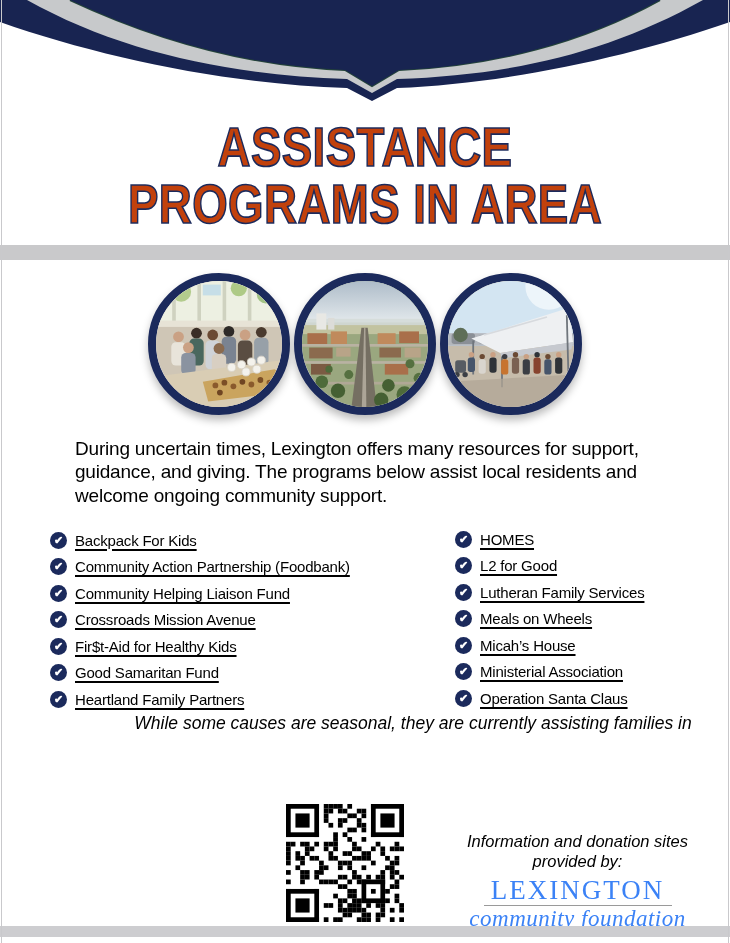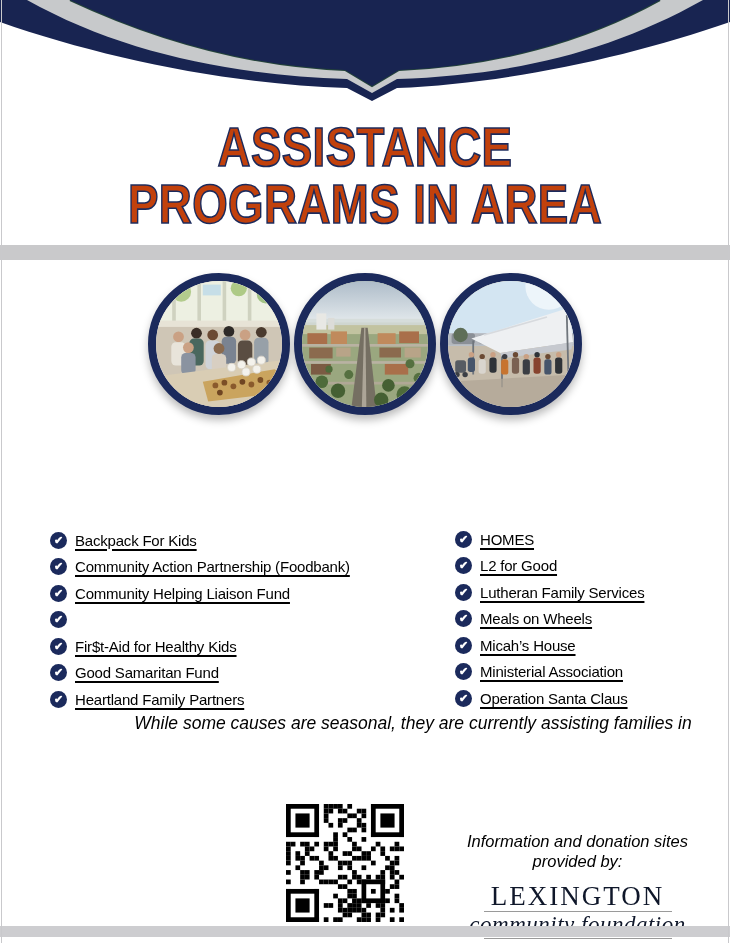--- a/index.html
+++ b/index.html
@@ -45,21 +45,21 @@
 
   
   .note{position:absolute;top:712px;left:0;width:730px;text-align:center;
         font-style:italic;font-size:17.5px;line-height:22.6px;padding-left:48px;}
 
   
   .qr{position:absolute;left:286px;top:804px;width:118px;height:118px;}
   .qr svg{display:block;width:118px;height:118px;}
   .provided{position:absolute;left:450px;top:831px;width:255px;text-align:center;}
   .pb-line{font-style:italic;font-size:16.5px;line-height:20px;}
-  .logo{margin-top:11px;color:#0f172a;font-family:"Liberation Serif",serif;}
+  .logo{margin-top:5px;color:#3b82f6;font-family:"Liberation Serif",serif;}
   .logo-top{font-size:27px;letter-spacing:2px;line-height:28px;}
   .logo-rule{height:1px;background:#9a9a9a;width:188px;margin:1px auto 0 auto;}
   .logo-bottom{font-style:italic;font-size:23px;line-height:24px;margin-top:1px;letter-spacing:.5px;}
 
   .bottom-bar{position:absolute;top:926px;left:0;width:730px;height:11px;background:#cdcdd0;}
 </style>
 </head>
 <body>
 
 <div class="page">
@@ -213,36 +213,42 @@
             <rect x="119" y="85" width="8" height="18" rx="3" fill="#2f3338"></rect>
           <rect x="8" y="88" width="12" height="14" rx="3" fill="#575c63"></rect>
           <circle cx="10" cy="104" r="3" fill="#3b3e44"></circle>
             <circle cx="19" cy="104" r="3" fill="#3b3e44"></circle>
         </g>
         <polygon points="0,112 140,104 140,140 0,140" fill="#b0a695" opacity=".75"></polygon>
       </svg>
     </div>
   </div>
 
+  <section class="intro">
+    <div>During uncertain times, Lexington offers many resources for support,</div>
+    <div>guidance, and giving. The programs below assist local residents and</div>
+    <div>welcome ongoing community support.</div>
+  </section>
 
   <ul class="plist left">
     <li>
         <span class="check">✔</span>
         <a class="plink">Backpack For Kids</a>
       </li>
     <li>
         <span class="check">✔</span>
         <a class="plink">Community Action Partnership (Foodbank)</a>
       </li>
     <li>
         <span class="check">✔</span>
         <a class="plink">Community Helping Liaison Fund</a>
       </li>
     <li>
         <span class="check">✔</span>
+        <a class="plink">Crossroads Mission Avenue</a>
       </li>
     <li>
         <span class="check">✔</span>
         <a class="plink">Fir$t-Aid for Healthy Kids</a>
       </li>
     <li>
         <span class="check">✔</span>
         <a class="plink">Good Samaritan Fund</a>
       </li>
     <li>

